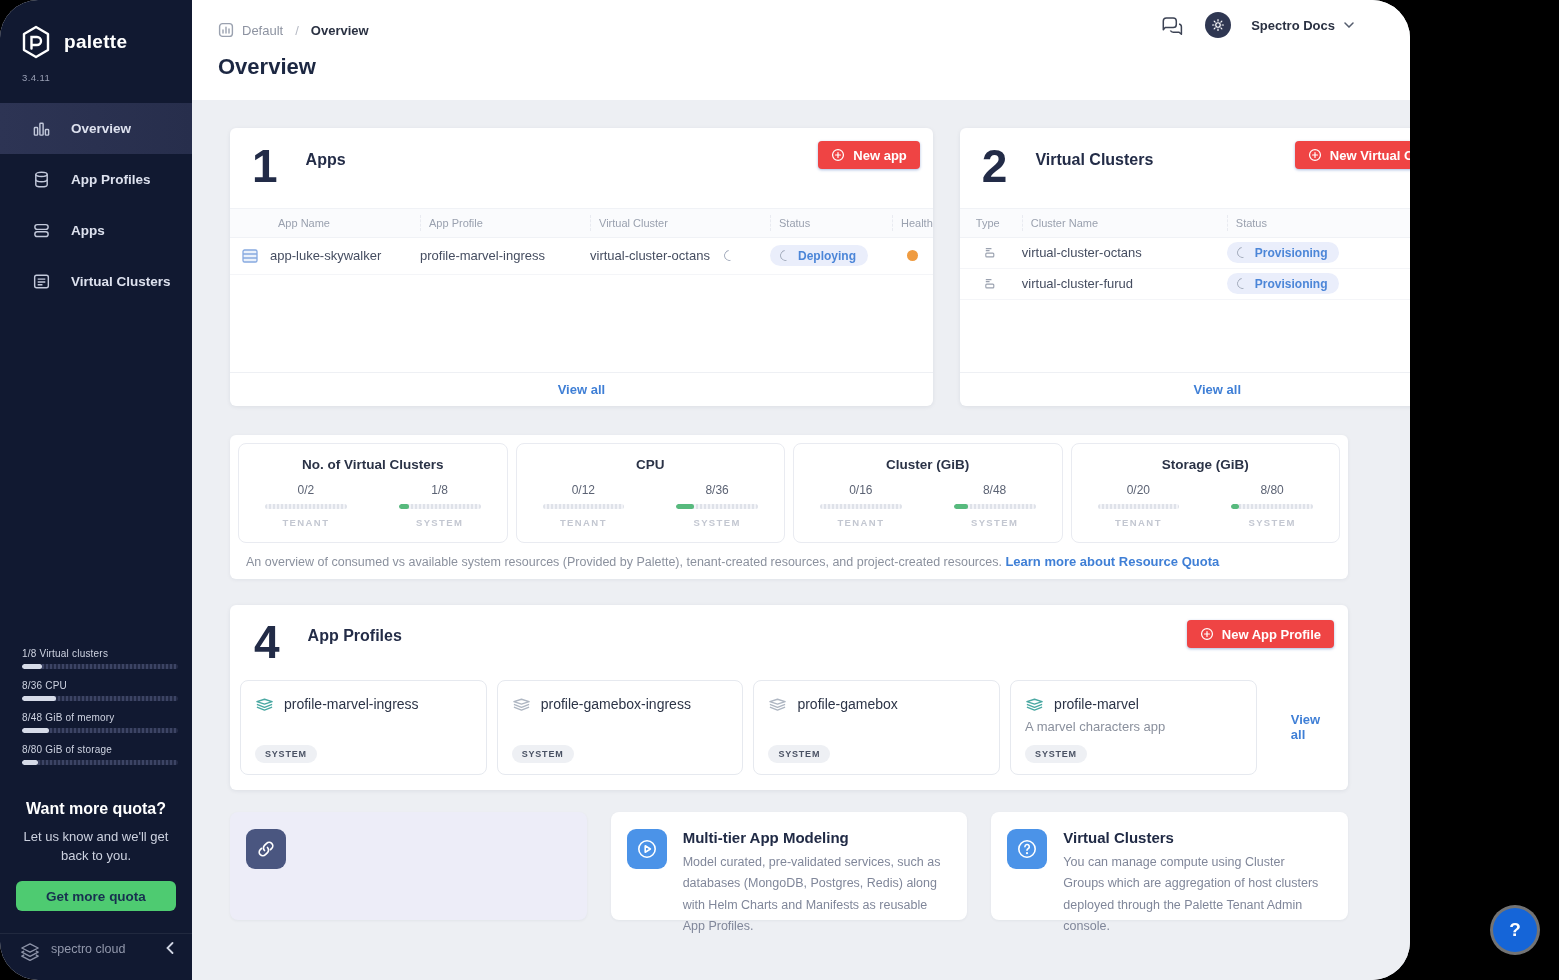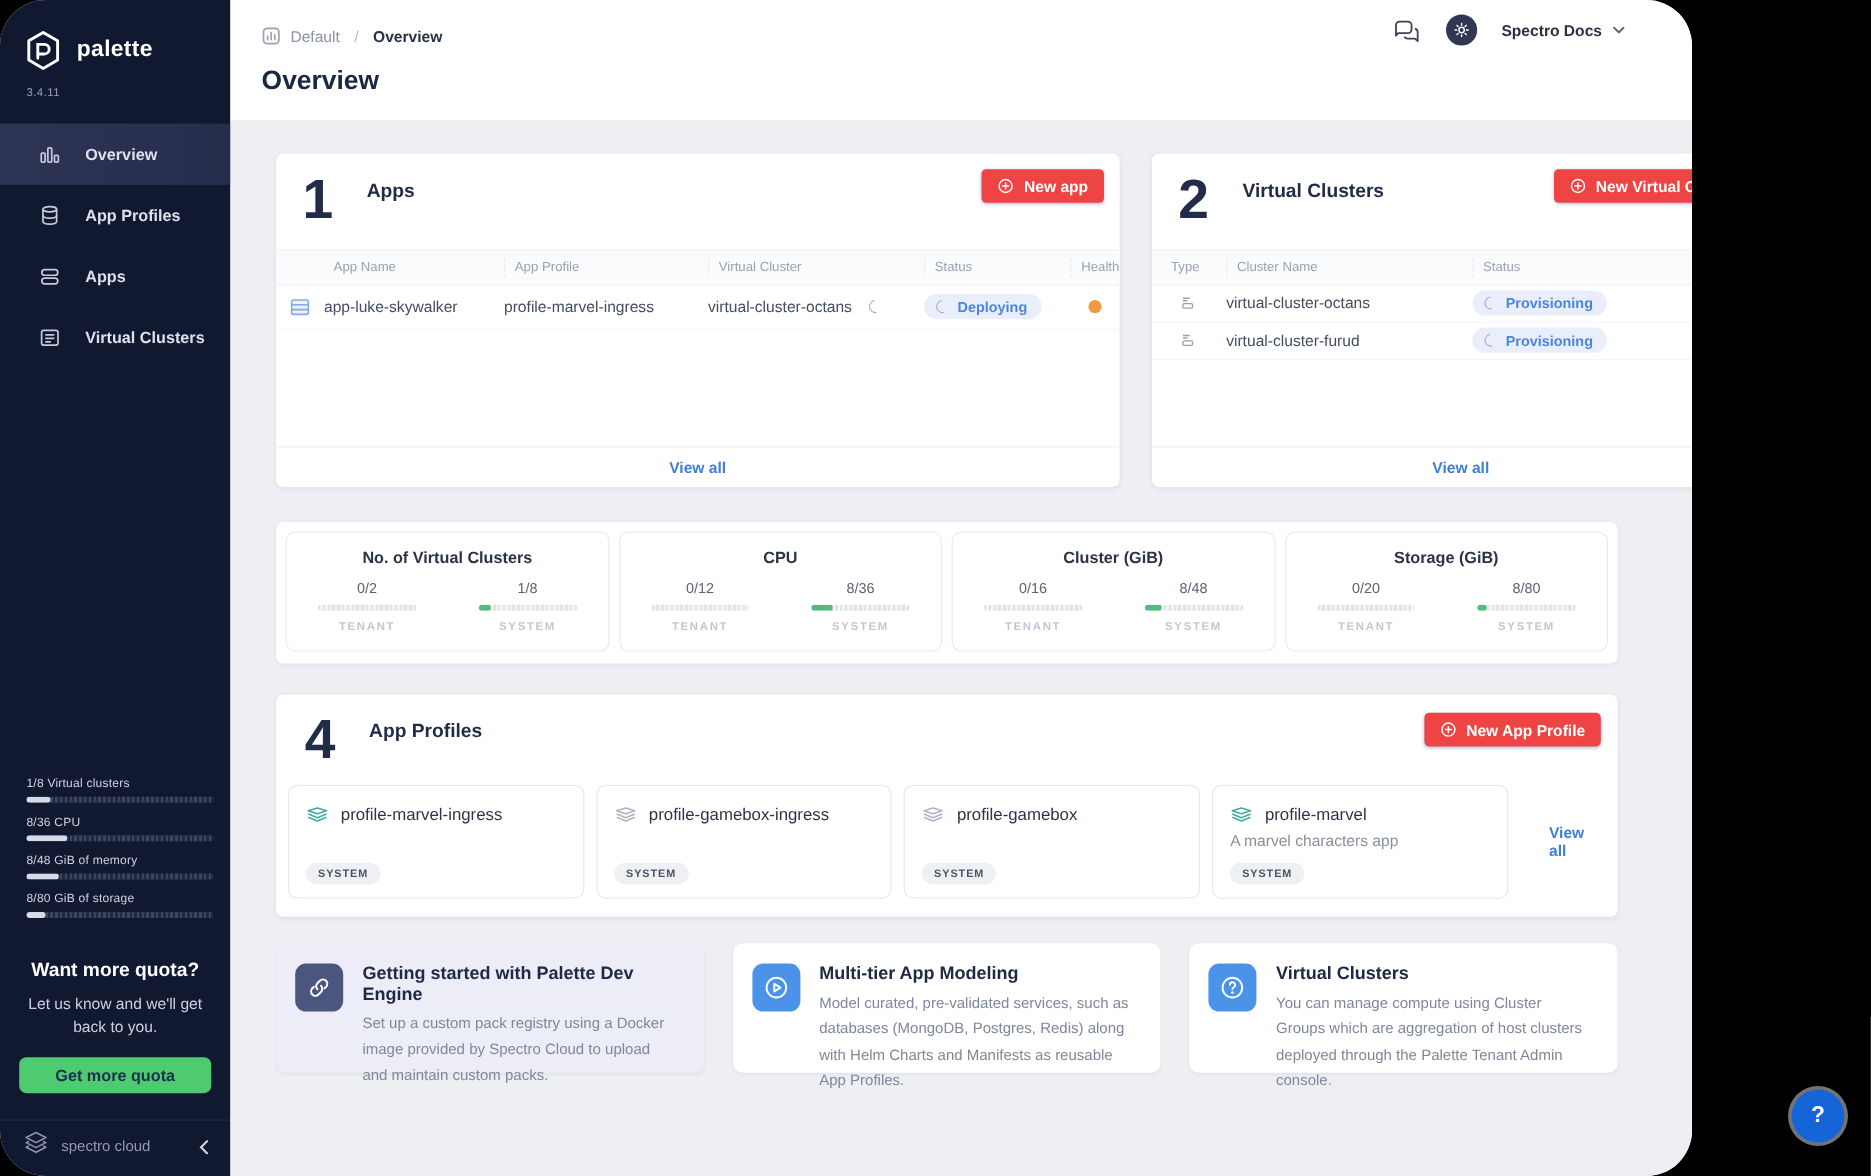--- a/index.html
+++ b/index.html
@@ -18,21 +18,21 @@
   .nav-item.active{background:linear-gradient(90deg,#2d3454 0%,#272e4c 100%);}
   .usage{margin-top:auto;padding:0 14px 0 22px;}
   .u-group{margin-bottom:11px;}
   .u-label{font-size:10px;color:#ced3e1;margin-bottom:5px;letter-spacing:.2px;}
   .u-bar{height:5px;border-radius:3px;background:repeating-linear-gradient(90deg,#3c4464 0 2px,#222944 2px 4px);position:relative;overflow:hidden;}
   .u-fill{position:absolute;left:0;top:0;height:100%;border-radius:3px;background:#d6dbe8;}
   .cta{text-align:center;padding:24px 16px 0;}
   .cta-title{font-size:16px;font-weight:700;color:#fff;}
   .cta-body{margin-top:10px;font-size:13px;line-height:1.45;color:#ccd1df;}
   .cta-btn{margin-top:15px;width:100%;height:30px;border:none;border-radius:6px;background:#4ecb71;color:#17304f;font-size:13.5px;font-weight:700;font-family:inherit;cursor:pointer;}
-  .sb-footer{display:flex;align-items:flex-end;gap:9px;margin-top:22px;padding:8px 18px 18px 18px;border-top:1px solid rgba(255,255,255,.07);}
+  .sb-footer{display:flex;align-items:flex-start;gap:9px;margin-top:22px;padding:8px 18px 18px 18px;border-top:1px solid rgba(255,255,255,.07);}
   .sb-footer .fbrand{font-size:12.5px;color:#9298ac;}
   .collapse{margin-left:auto;cursor:pointer;display:flex;}
 
   
   .main{flex:1;display:flex;flex-direction:column;min-width:0;}
   .topbar{background:#fff;height:100px;box-sizing:border-box;padding:14px 56px 0 26px;flex-shrink:0;}
   .crumb-row{display:flex;align-items:flex-end;height:24px;}
   .crumb-proj{display:flex;align-items:center;gap:8px;font-size:13px;color:#8d93a1;cursor:pointer;}
   .crumb-sep{margin:0 12px;color:#b6bac4;font-size:13px;}
   .crumb-page{font-size:13px;font-weight:700;color:#2a3142;}
@@ -441,20 +441,23 @@
               <div class="q-col">
                 <div class="q-val">8/80</div>
                 <div class="q-bar">
                     <div class="q-fill" style="width: 10%;"></div>
                   </div>
                 <div class="q-label">SYSTEM</div>
               </div>
             </div>
           </div>
         </div>
+        <div class="quota-note">
+          <span>An overview of consumed vs available system resources (Provided by Palette), tenant-created resources, and project-created resources. </span><span class="link" style="font-weight:600;">Learn more about Resource Quota</span>
+        </div>
       </div>
 
       <div class="profiles-card">
         <div class="profiles-head">
           <span class="big-num">4</span>
           <span class="card-title">App Profiles</span>
           <button class="btn-primary" style="margin-top:3px;">
             <svg viewBox="0 0 16 16" width="14" height="14" fill="none" stroke="#fff" stroke-width="1.4">
                 <circle cx="8" cy="8" r="6.2"></circle>
                 <path d="M8 5.2v5.6M5.2 8h5.6" stroke-linecap="round"></path>
@@ -521,24 +524,20 @@
       </div>
 
       <div class="info-row">
         <div class="info-card lavender">
           <span class="info-icon tile-navy">
             <svg viewBox="0 0 20 20" width="20" height="20" fill="none" stroke="#fff" stroke-width="1.7" stroke-linecap="round">
                 <path d="M8.5 11.5a3.6 3.6 0 0 1 0-5.1l2.1-2.1a3.6 3.6 0 0 1 5.1 5.1l-1.2 1.2"></path>
                 <path d="M11.5 8.5a3.6 3.6 0 0 1 0 5.1l-2.1 2.1a3.6 3.6 0 0 1-5.1-5.1l1.2-1.2"></path>
               </svg>
           </span>
-          <div>
-            <div class="info-title">Getting started with Palette Dev Engine</div>
-            <div class="info-body">Set up a custom pack registry using a Docker image provided by Spectro Cloud to upload and maintain custom packs.</div>
-          </div>
         </div>
         <div class="info-card">
           <span class="info-icon tile-blue">
             <svg viewBox="0 0 22 22" width="22" height="22" fill="none" stroke="#fff" stroke-width="1.6">
                 <circle cx="11" cy="11" r="8.2"></circle>
                 <path d="M9.2 7.8v6.4L14.4 11z" stroke-linejoin="round"></path>
               </svg>
           </span>
           <div>
             <div class="info-title">Multi-tier App Modeling</div>

